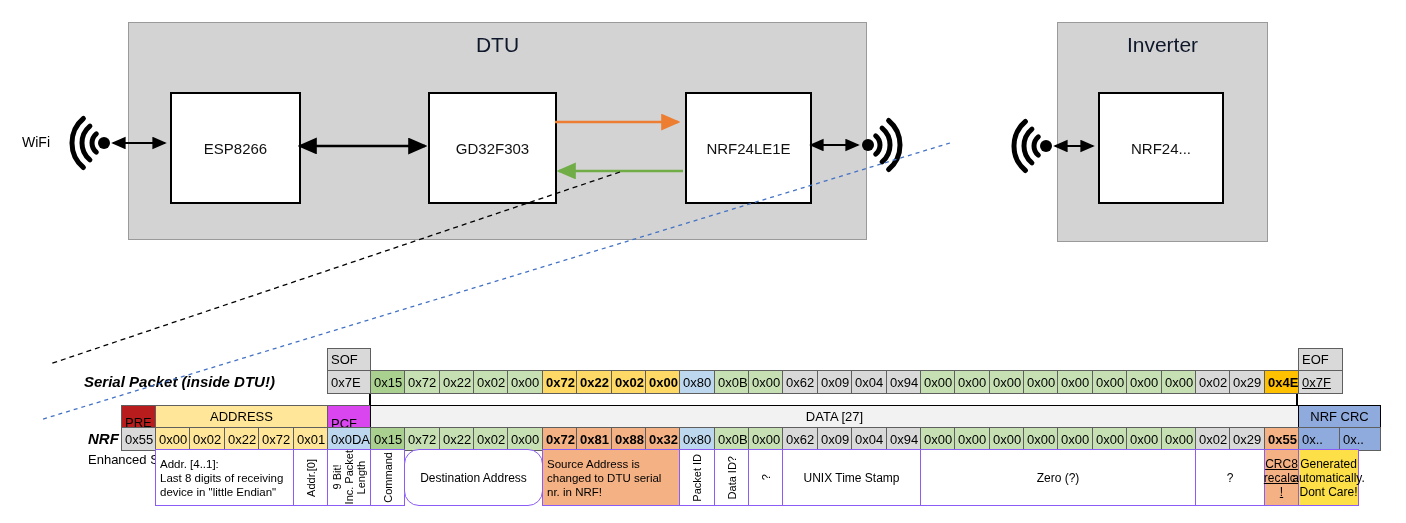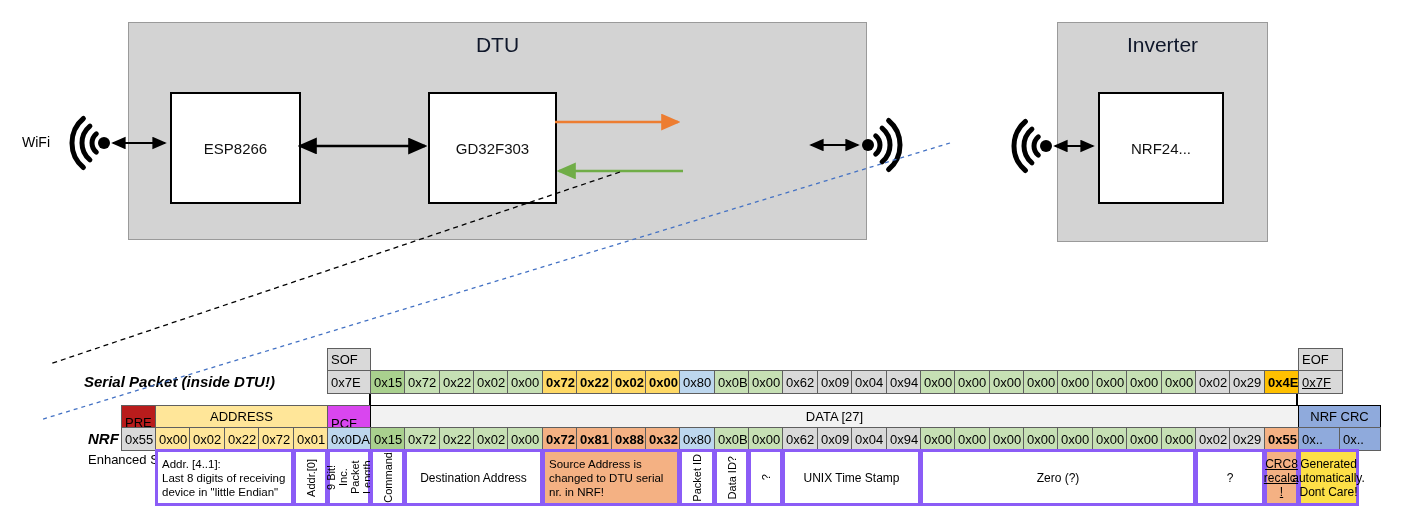--- a/index.html
+++ b/index.html
@@ -13,21 +13,21 @@
   #wifi-label{position:absolute;left:22px;top:134px;font-size:14px;color:#000;z-index:2;}
   #overlay{position:absolute;left:0;top:0;z-index:3;pointer-events:none;}
   
   .plabel{position:absolute;font-size:15px;font-weight:bold;font-style:italic;color:#000;z-index:2;}
   .slabel{position:absolute;font-size:13px;color:#000;z-index:2;}
   .bcell{position:absolute;border:1px solid #5f5f5f;font-size:13px;color:#000;
          box-sizing:border-box;display:flex;align-items:center;z-index:2;
          padding-left:3px;white-space:nowrap;overflow:visible;}
   .bcell.center{justify-content:center;padding-left:0;}
   .bcell.bold{font-weight:bold;}
-  .acell{position:absolute;border:3px solid #8b5cf6;background:#fff;font-size:12px;color:#000;
+  .acell{position:absolute;border:1px solid #8b5cf6;background:#fff;font-size:12px;color:#000;
          box-sizing:border-box;display:flex;align-items:center;justify-content:center;
          text-align:center;white-space:pre-line;z-index:2;line-height:14px;}
   .acell.left{justify-content:flex-start;text-align:left;padding:2px 4px;}
   .acell .vwrap{writing-mode:vertical-rl;transform:rotate(180deg);font-size:11px;line-height:12px;
          white-space:pre-line;}
   .conn{position:absolute;width:2px;background:#000;z-index:2;}
 </style>
 </head>
 <body>
 
@@ -39,20 +39,23 @@
 
   <div class="gbox" style="left:1057px;top:22px;width:209px;height:218px;">
     <div class="gtitle">Inverter</div>
   </div>
 
   <div class="comp" style="left:170px;top:92px;width:127px;height:108px;">
     <span>ESP8266</span>
   </div>
   <div class="comp" style="left:428px;top:92px;width:125px;height:108px;">
     <span>GD32F303</span>
+  </div>
+  <div class="comp" style="left:685px;top:92px;width:123px;height:108px;">
+    <span>NRF24LE1E</span>
   </div>
   <div class="comp" style="left:1098px;top:92px;width:122px;height:108px;">
     <span>NRF24...</span>
   </div>
 
   <div id="wifi-label">WiFi</div>
 
   <svg id="overlay" width="1406" height="523" viewBox="0 0 1406 523">
     <defs>
       <marker id="mb" markerWidth="8" markerHeight="8" refX="7" refY="3.5" orient="auto-start-reverse">
@@ -179,21 +182,21 @@
       <div class="bcell" style="left: 1298px; top: 427px; width: 42px; height: 24px; background: rgb(143, 170, 220);">0x..</div>
       <div class="bcell" style="left: 1339px; top: 427px; width: 42px; height: 24px; background: rgb(143, 170, 220);">0x..</div>
       <div class="acell left" style="left: 155px; top: 449px; width: 139px; height: 57px; background: rgb(255, 255, 255); font-size: 11.5px;">Addr. [4..1]:
 Last 8 digits of receiving
 device in "little Endian"</div>
       <div class="acell" style="left: 293px; top: 449px; width: 35px; height: 57px; background: rgb(255, 255, 255);"><span class="vwrap">Addr.[0]</span></div>
       <div class="acell" style="left: 327px; top: 449px; width: 44px; height: 57px; background: rgb(255, 255, 255);"><span class="vwrap">9 Bit!
 Inc. Packet
 Length</span></div>
       <div class="acell" style="left: 370px; top: 449px; width: 35px; height: 57px; background: rgb(255, 255, 255);"><span class="vwrap">Command</span></div>
-      <div class="acell" style="left: 404px; top: 449px; width: 139px; height: 57px; background: rgb(255, 255, 255);">Destination Address</div>
+      <div class="acell" style="left: 404px; top: 449px; width: 139px; height: 57px; background: rgb(255, 255, 255); border-radius: 15px;">Destination Address</div>
       <div class="acell left" style="left: 542px; top: 449px; width: 138px; height: 57px; background: rgb(244, 177, 131); font-size: 11.5px;">Source Address is
 changed to DTU serial
 nr. in NRF!</div>
       <div class="acell" style="left: 679px; top: 449px; width: 36px; height: 57px; background: rgb(255, 255, 255);"><span class="vwrap">Packet ID</span></div>
       <div class="acell" style="left: 714px; top: 449px; width: 35px; height: 57px; background: rgb(255, 255, 255);"><span class="vwrap">Data ID?</span></div>
       <div class="acell" style="left: 748px; top: 449px; width: 35px; height: 57px; background: rgb(255, 255, 255);"><span class="vwrap">?</span></div>
       <div class="acell" style="left: 782px; top: 449px; width: 139px; height: 57px; background: rgb(255, 255, 255);">UNIX Time Stamp</div>
       <div class="acell" style="left: 920px; top: 449px; width: 276px; height: 57px; background: rgb(255, 255, 255);">Zero (?)</div>
       <div class="acell" style="left: 1195px; top: 449px; width: 70px; height: 57px; background: rgb(255, 255, 255);">?</div>
       <div class="acell" style="left: 1264px; top: 449px; width: 35px; height: 57px; background: rgb(244, 177, 131); text-decoration: underline;">CRC8

